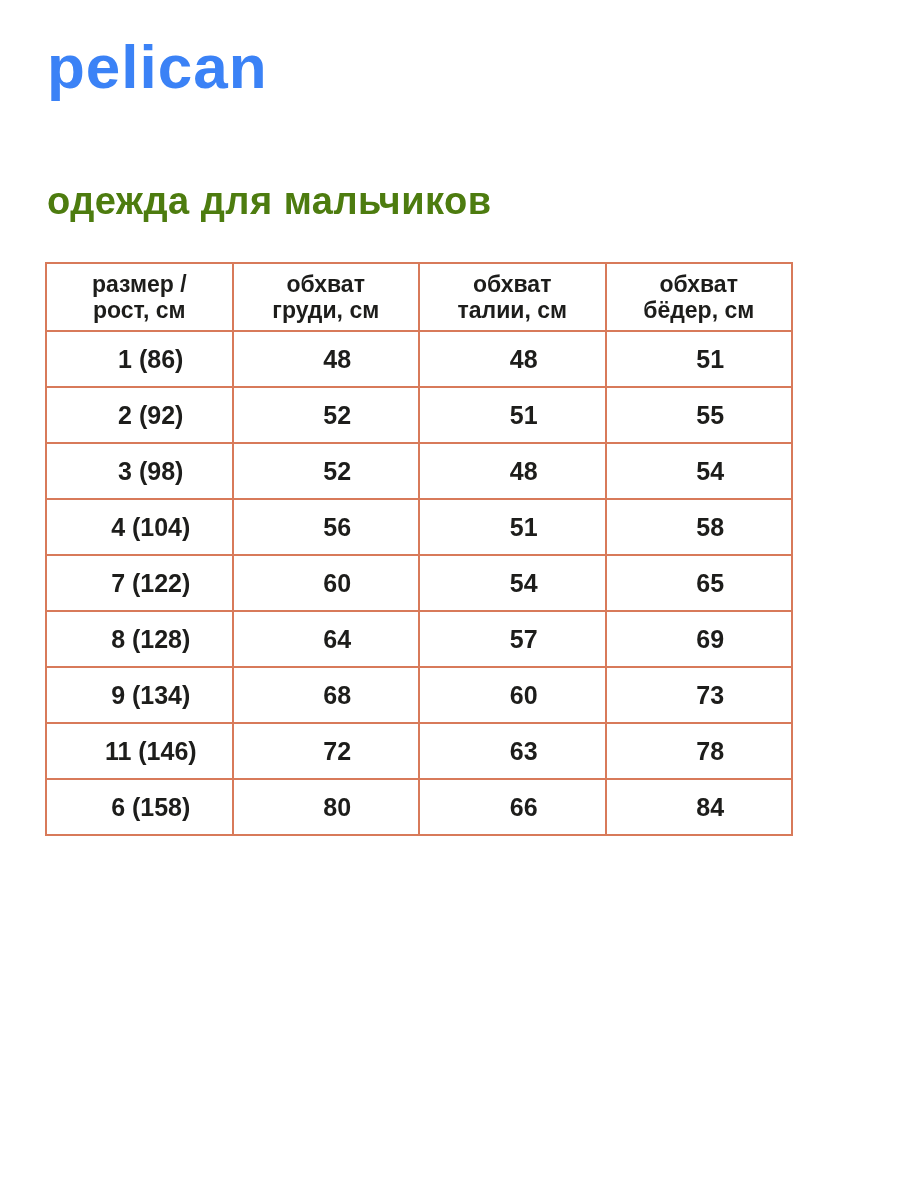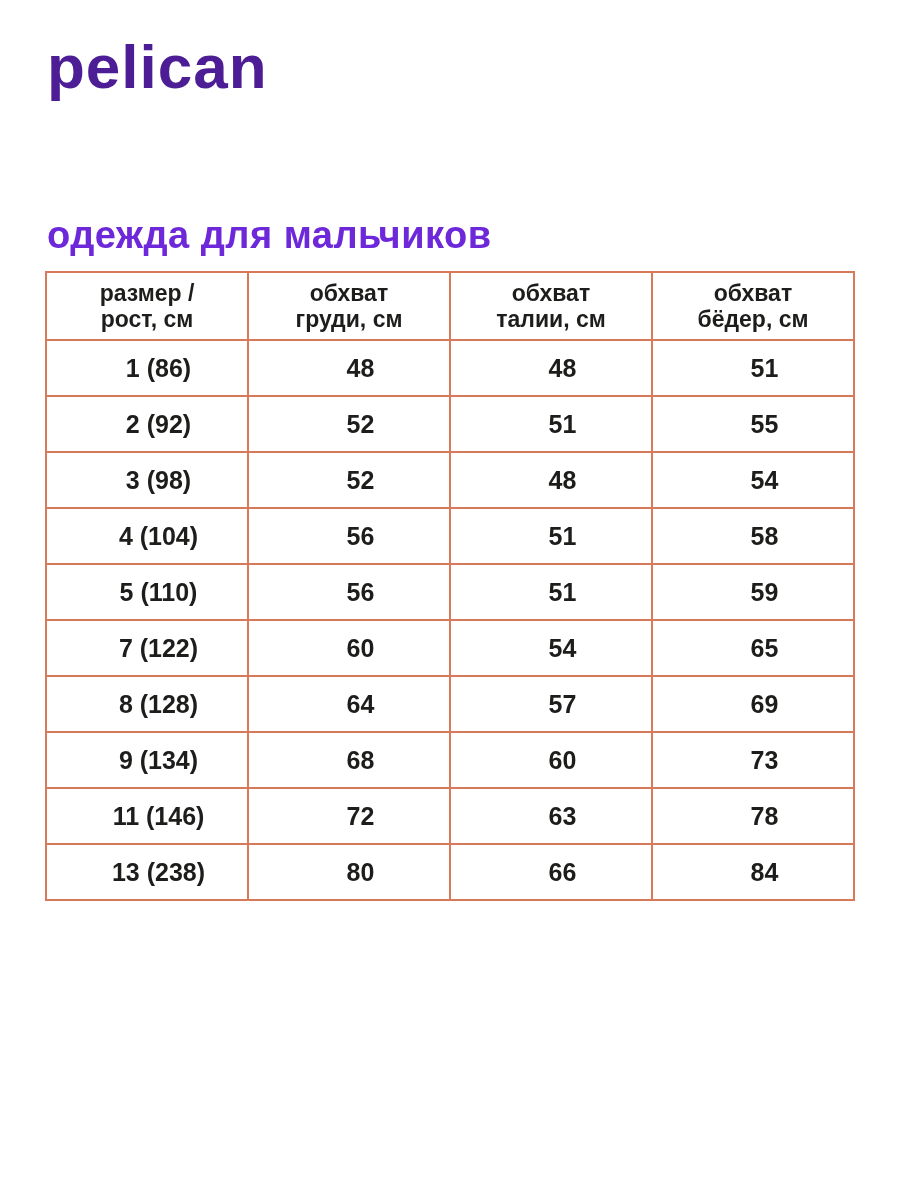--- a/index.html
+++ b/index.html
@@ -16,34 +16,34 @@
     padding: 0 45px;
     background: #ffffff;
   }
   .logo {
     margin-top: 36px;
     margin-left: 2px;
     font-size: 62px;
     line-height: 1.0;
     font-weight: 700;
     letter-spacing: 1px;
-    color: #4c1d95;
+    color: #3b82f6;
   }
   .title {
-    margin-top: 118px;
+    margin-top: 84px;
     margin-left: 2px;
     font-size: 38px;
     line-height: 1.0;
     font-weight: 700;
     letter-spacing: 0.5px;
-    color: #6d28d9;
+    color: #4d7c0f;
   }
   table.size-chart {
-    margin-top: 17px;
-    width: 810px;
+    margin-top: 42px;
+    width: 748px;
     border-collapse: collapse;
     table-layout: fixed;
   }
   table.size-chart th,
   table.size-chart td {
     border: 2px solid #d87a5a;
     text-align: center;
     vertical-align: middle;
     color: #1d1d1b;
     font-weight: 700;
@@ -100,26 +100,20 @@
           <td>48</td>
           <td>54</td>
         </tr>
         <tr>
           <td>4 (104)</td>
           <td>56</td>
           <td>51</td>
           <td>58</td>
         </tr>
         <tr>
-          <td>5 (110)</td>
-          <td>56</td>
-          <td>51</td>
-          <td>59</td>
-        </tr>
-        <tr>
           <td>7 (122)</td>
           <td>60</td>
           <td>54</td>
           <td>65</td>
         </tr>
         <tr>
           <td>8 (128)</td>
           <td>64</td>
           <td>57</td>
           <td>69</td>
@@ -130,20 +124,20 @@
           <td>60</td>
           <td>73</td>
         </tr>
         <tr>
           <td>11 (146)</td>
           <td>72</td>
           <td>63</td>
           <td>78</td>
         </tr>
         <tr>
-          <td>13 (238)</td>
+          <td>6 (158)</td>
           <td>80</td>
           <td>66</td>
           <td>84</td>
         </tr>
       </tbody>
   </table>
 </div>
 
 </body></html>

